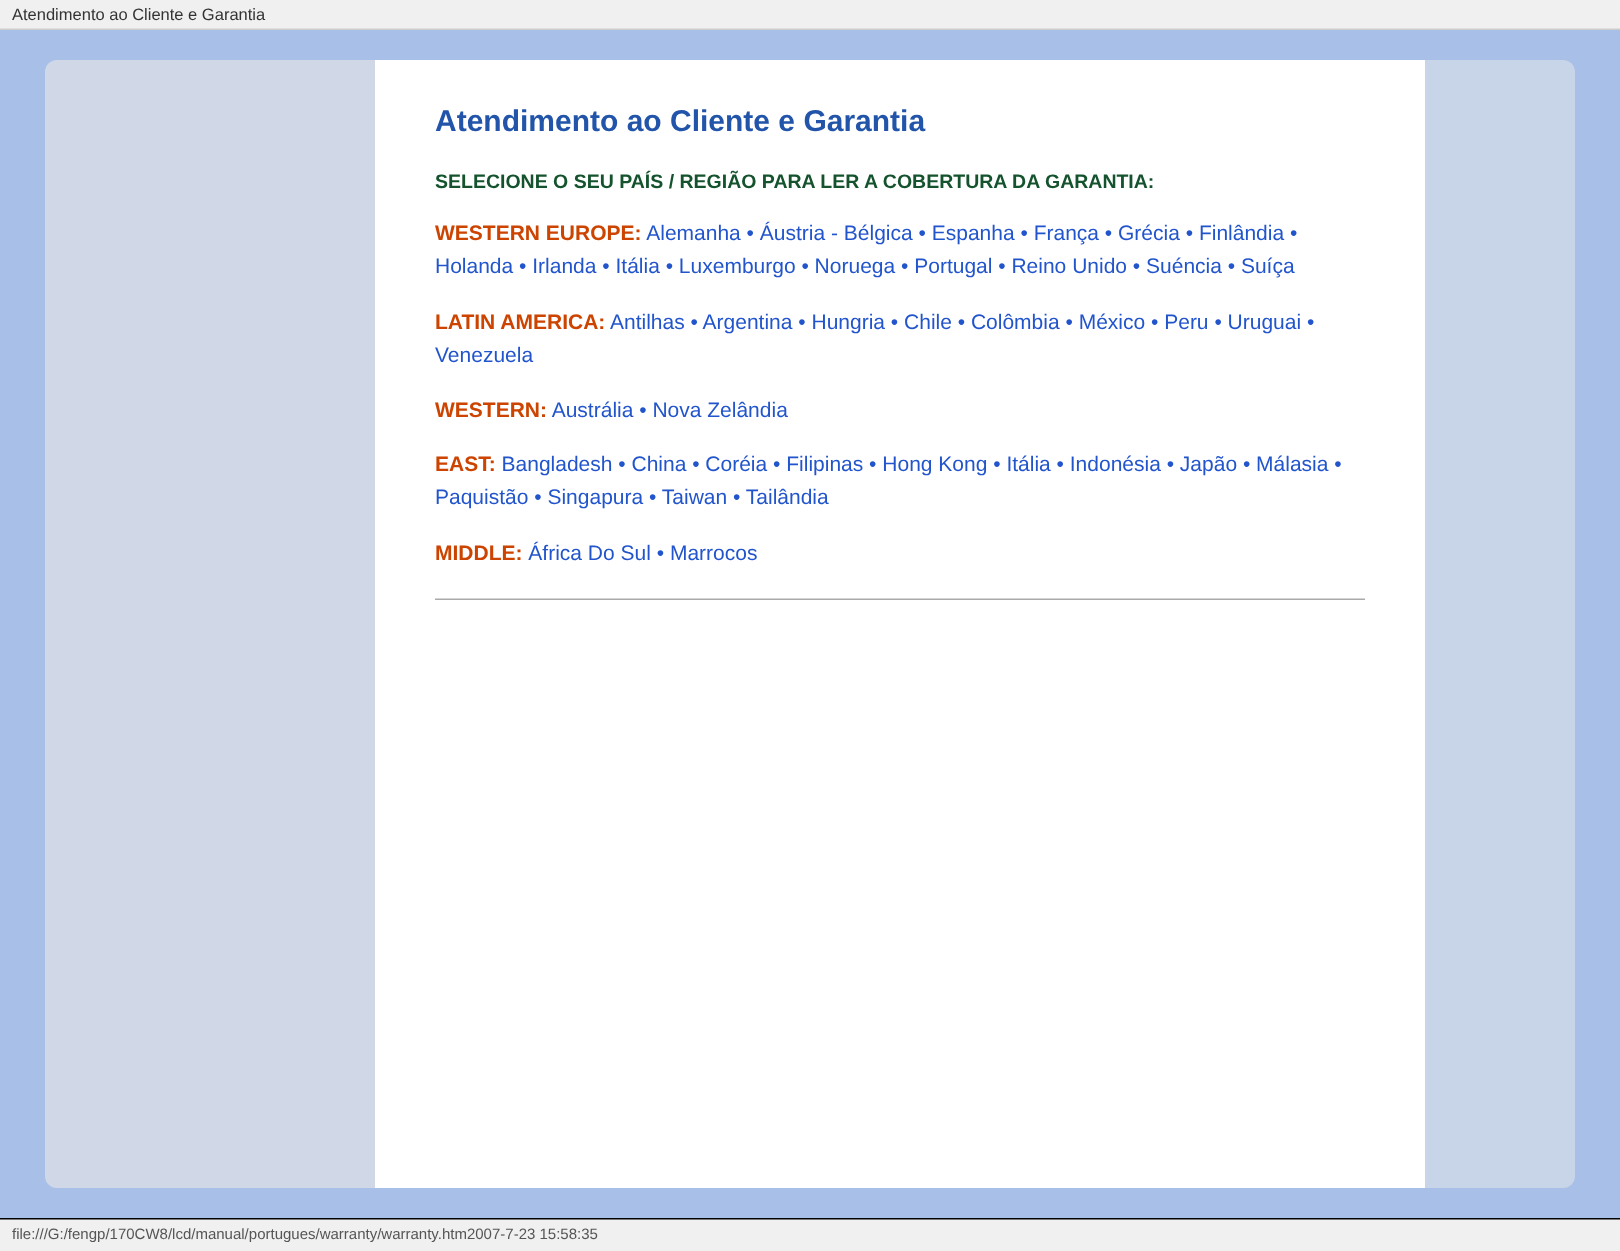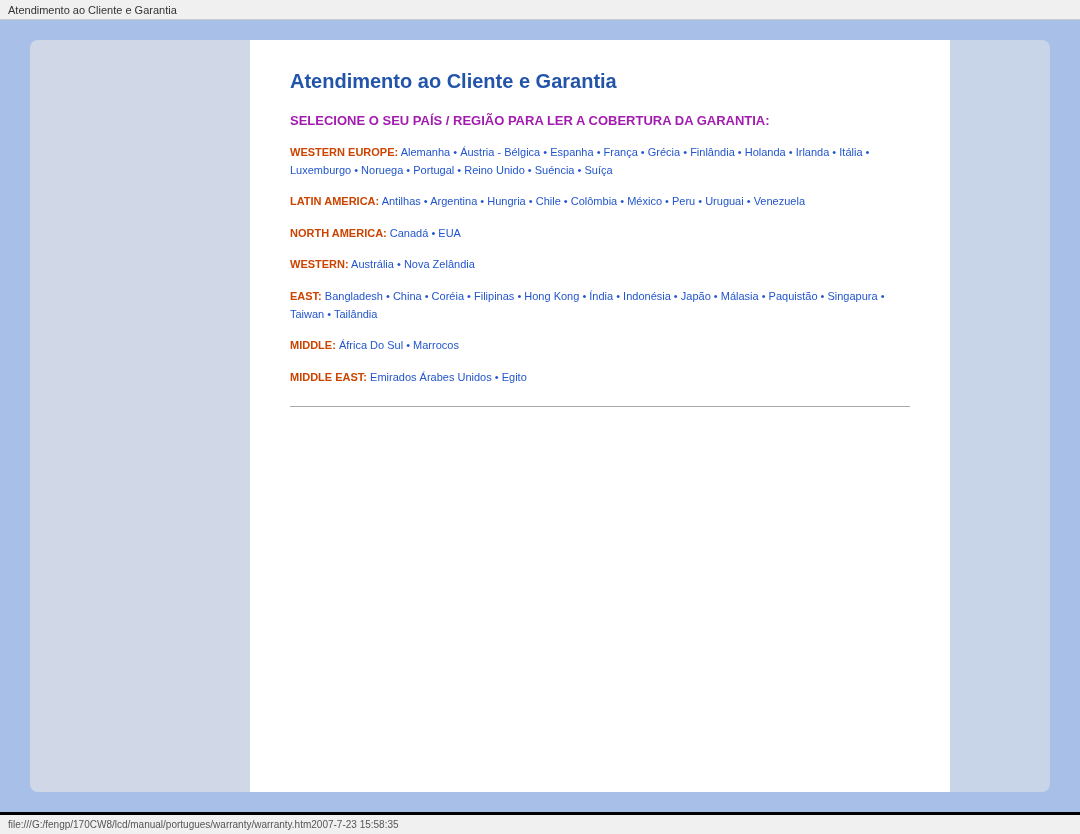--- a/index.html
+++ b/index.html
@@ -50,51 +50,51 @@
 
     .right-panel {
       width: 100px;
       background: #c8d4e8;
       border-radius: 0 8px 8px 0;
       flex-shrink: 0;
     }
 
     .status-bar {
       background: #f0f0f0;
-      border-top: 3px solid #000000;
+      border-top: 1px solid #000000;
       padding: 2px 8px;
       font-size: 10px;
       color: #555;
       height: 22px;
       display: flex;
       align-items: center;
       position: absolute;
       bottom: 0;
       left: 0;
       right: 0;
     }
 
     h1.page-title {
       color: #2255aa;
       font-size: 20px;
       font-weight: bold;
       margin-bottom: 20px;
     }
 
     .intro-text {
-      color: #a21caf;
+      color: #14532d;
       font-size: 13px;
       font-weight: bold;
       margin-bottom: 16px;
       text-transform: uppercase;
     }
 
     .region-block {
       margin-bottom: 14px;
-      font-size: 11px;
+      font-size: 14px;
       line-height: 1.6;
       color: #000;
     }
 
     .region-label {
       color: #cc4400;
       font-weight: bold;
     }
 
     .region-links {
@@ -118,25 +118,23 @@
   <div class="left-panel"></div>
 
   <div class="main-content-wrapper">
     <h1 class="page-title">Atendimento ao Cliente e Garantia</h1>
 
     <p class="intro-text">SELECIONE O SEU PAÍS / Região PARA LER A COBERTURA DA GARANTIA:</p>
 
     <div id="regions-container">
         <div class="region-block"><span class="region-label">WESTERN EUROPE:</span><span class="region-links"> Alemanha • Áustria - Bélgica • Espanha • França • Grécia • Finlândia • Holanda • Irlanda • Itália • Luxemburgo • Noruega • Portugal • Reino Unido • Suéncia • Suíça</span></div>
         <div class="region-block"><span class="region-label">LATIN AMERICA:</span><span class="region-links"> Antilhas • Argentina • Hungria • Chile • Colômbia • México • Peru • Uruguai • Venezuela</span></div>
-        <div class="region-block"><span class="region-label">NORTH AMERICA:</span><span class="region-links"> Canadá • EUA</span></div>
         <div class="region-block"><span class="region-label">WESTERN:</span><span class="region-links"> Austrália • Nova Zelândia</span></div>
-        <div class="region-block"><span class="region-label">EAST:</span><span class="region-links"> Bangladesh • China • Coréia • Filipinas • Hong Kong • Índia • Indonésia • Japão • Málasia • Paquistão • Singapura • Taiwan • Tailândia</span></div>
+        <div class="region-block"><span class="region-label">EAST:</span><span class="region-links"> Bangladesh • China • Coréia • Filipinas • Hong Kong • Itália • Indonésia • Japão • Málasia • Paquistão • Singapura • Taiwan • Tailândia</span></div>
         <div class="region-block"><span class="region-label">MIDDLE:</span><span class="region-links"> África Do Sul • Marrocos</span></div>
-        <div class="region-block"><span class="region-label">MIDDLE EAST:</span><span class="region-links"> Emirados Árabes Unidos • Egito</span></div>
       </div>
 
     <hr class="divider">
   </div>
 
   <div class="right-panel"></div>
 </div>
 
 <div class="status-bar">
   <span>file:///G:/fengp/170CW8/lcd/manual/portugues/warranty/warranty.htm2007-7-23 15:58:35</span>

